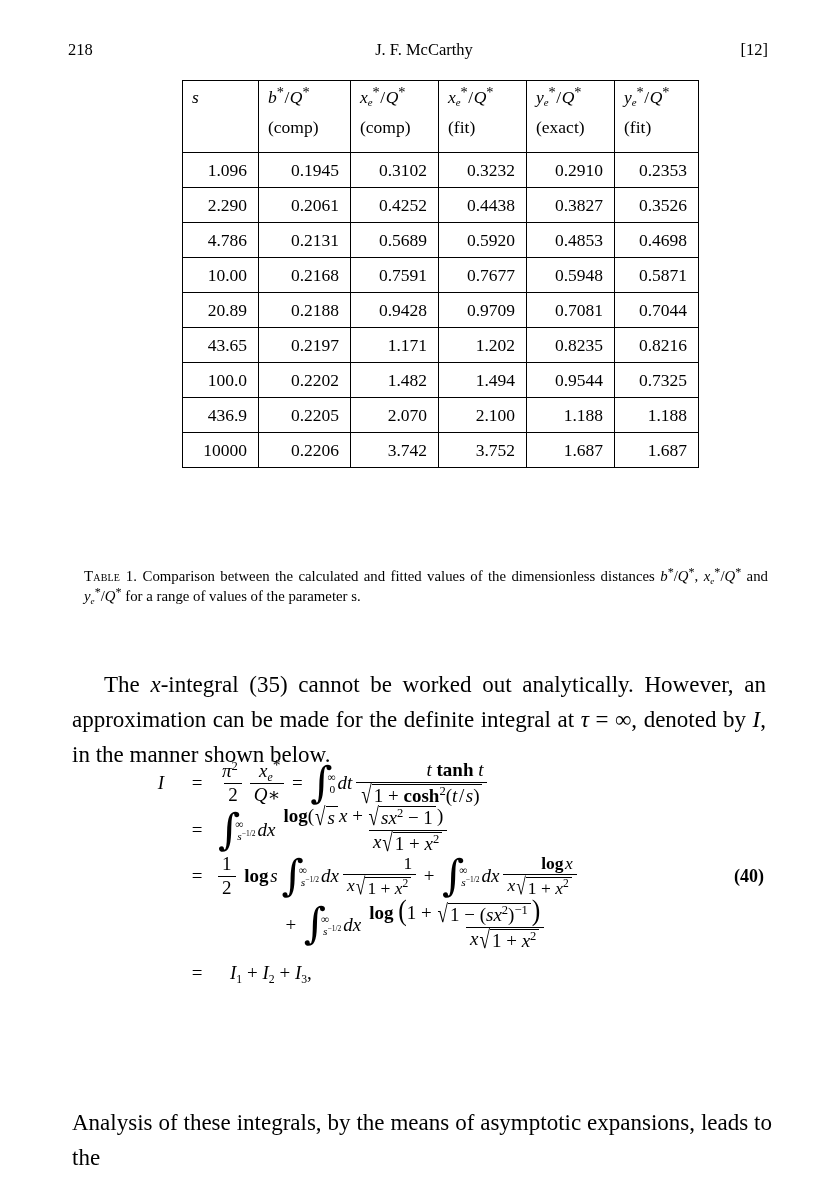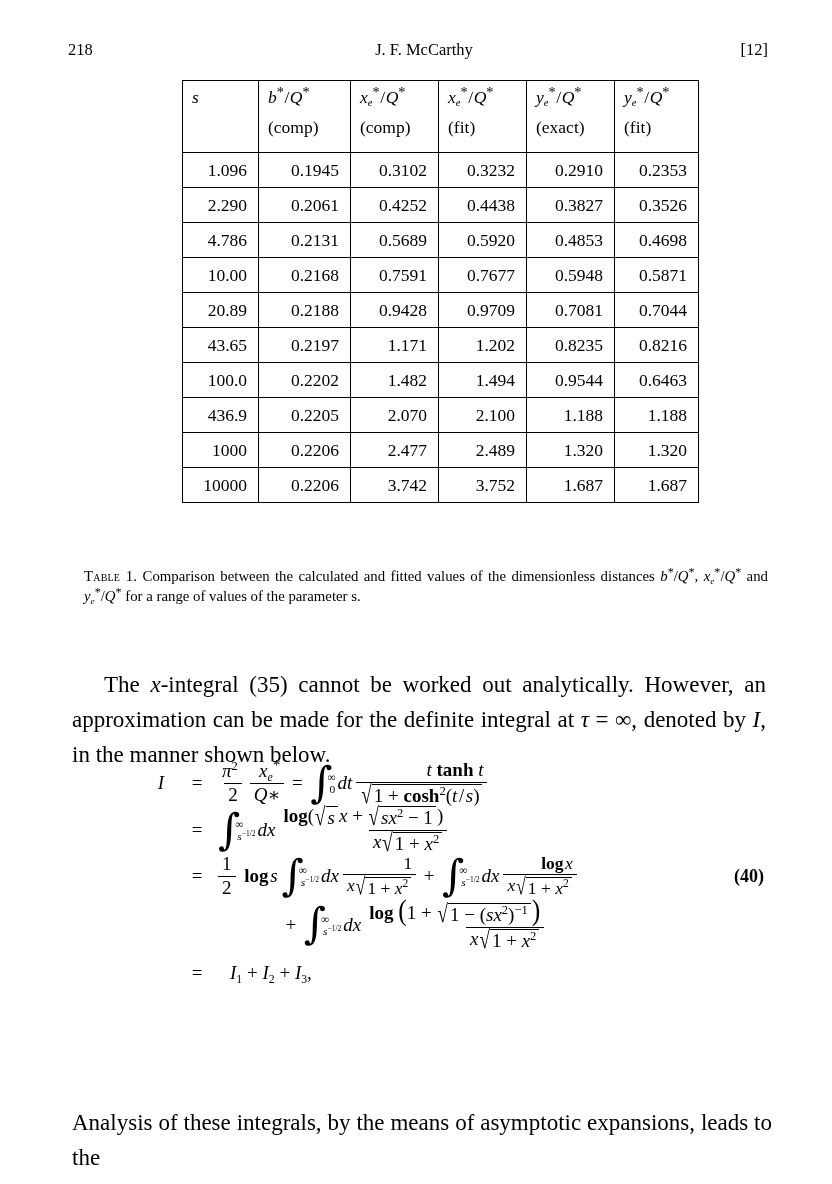--- a/index.html
+++ b/index.html
@@ -342,37 +342,29 @@
             <td>1.202</td>
             <td>0.8235</td>
             <td>0.8216</td>
           </tr>
           <tr>
             <td>100.0</td>
             <td>0.2202</td>
             <td>1.482</td>
             <td>1.494</td>
             <td>0.9544</td>
-            <td>0.6463</td>
+            <td>0.7325</td>
           </tr>
           <tr>
             <td>436.9</td>
             <td>0.2205</td>
             <td>2.070</td>
             <td>2.100</td>
             <td>1.188</td>
             <td>1.188</td>
-          </tr>
-          <tr>
-            <td>1000</td>
-            <td>0.2206</td>
-            <td>2.477</td>
-            <td>2.489</td>
-            <td>1.320</td>
-            <td>1.320</td>
           </tr>
           <tr>
             <td>10000</td>
             <td>0.2206</td>
             <td>3.742</td>
             <td>3.752</td>
             <td>1.687</td>
             <td>1.687</td>
           </tr>
         </tbody>

